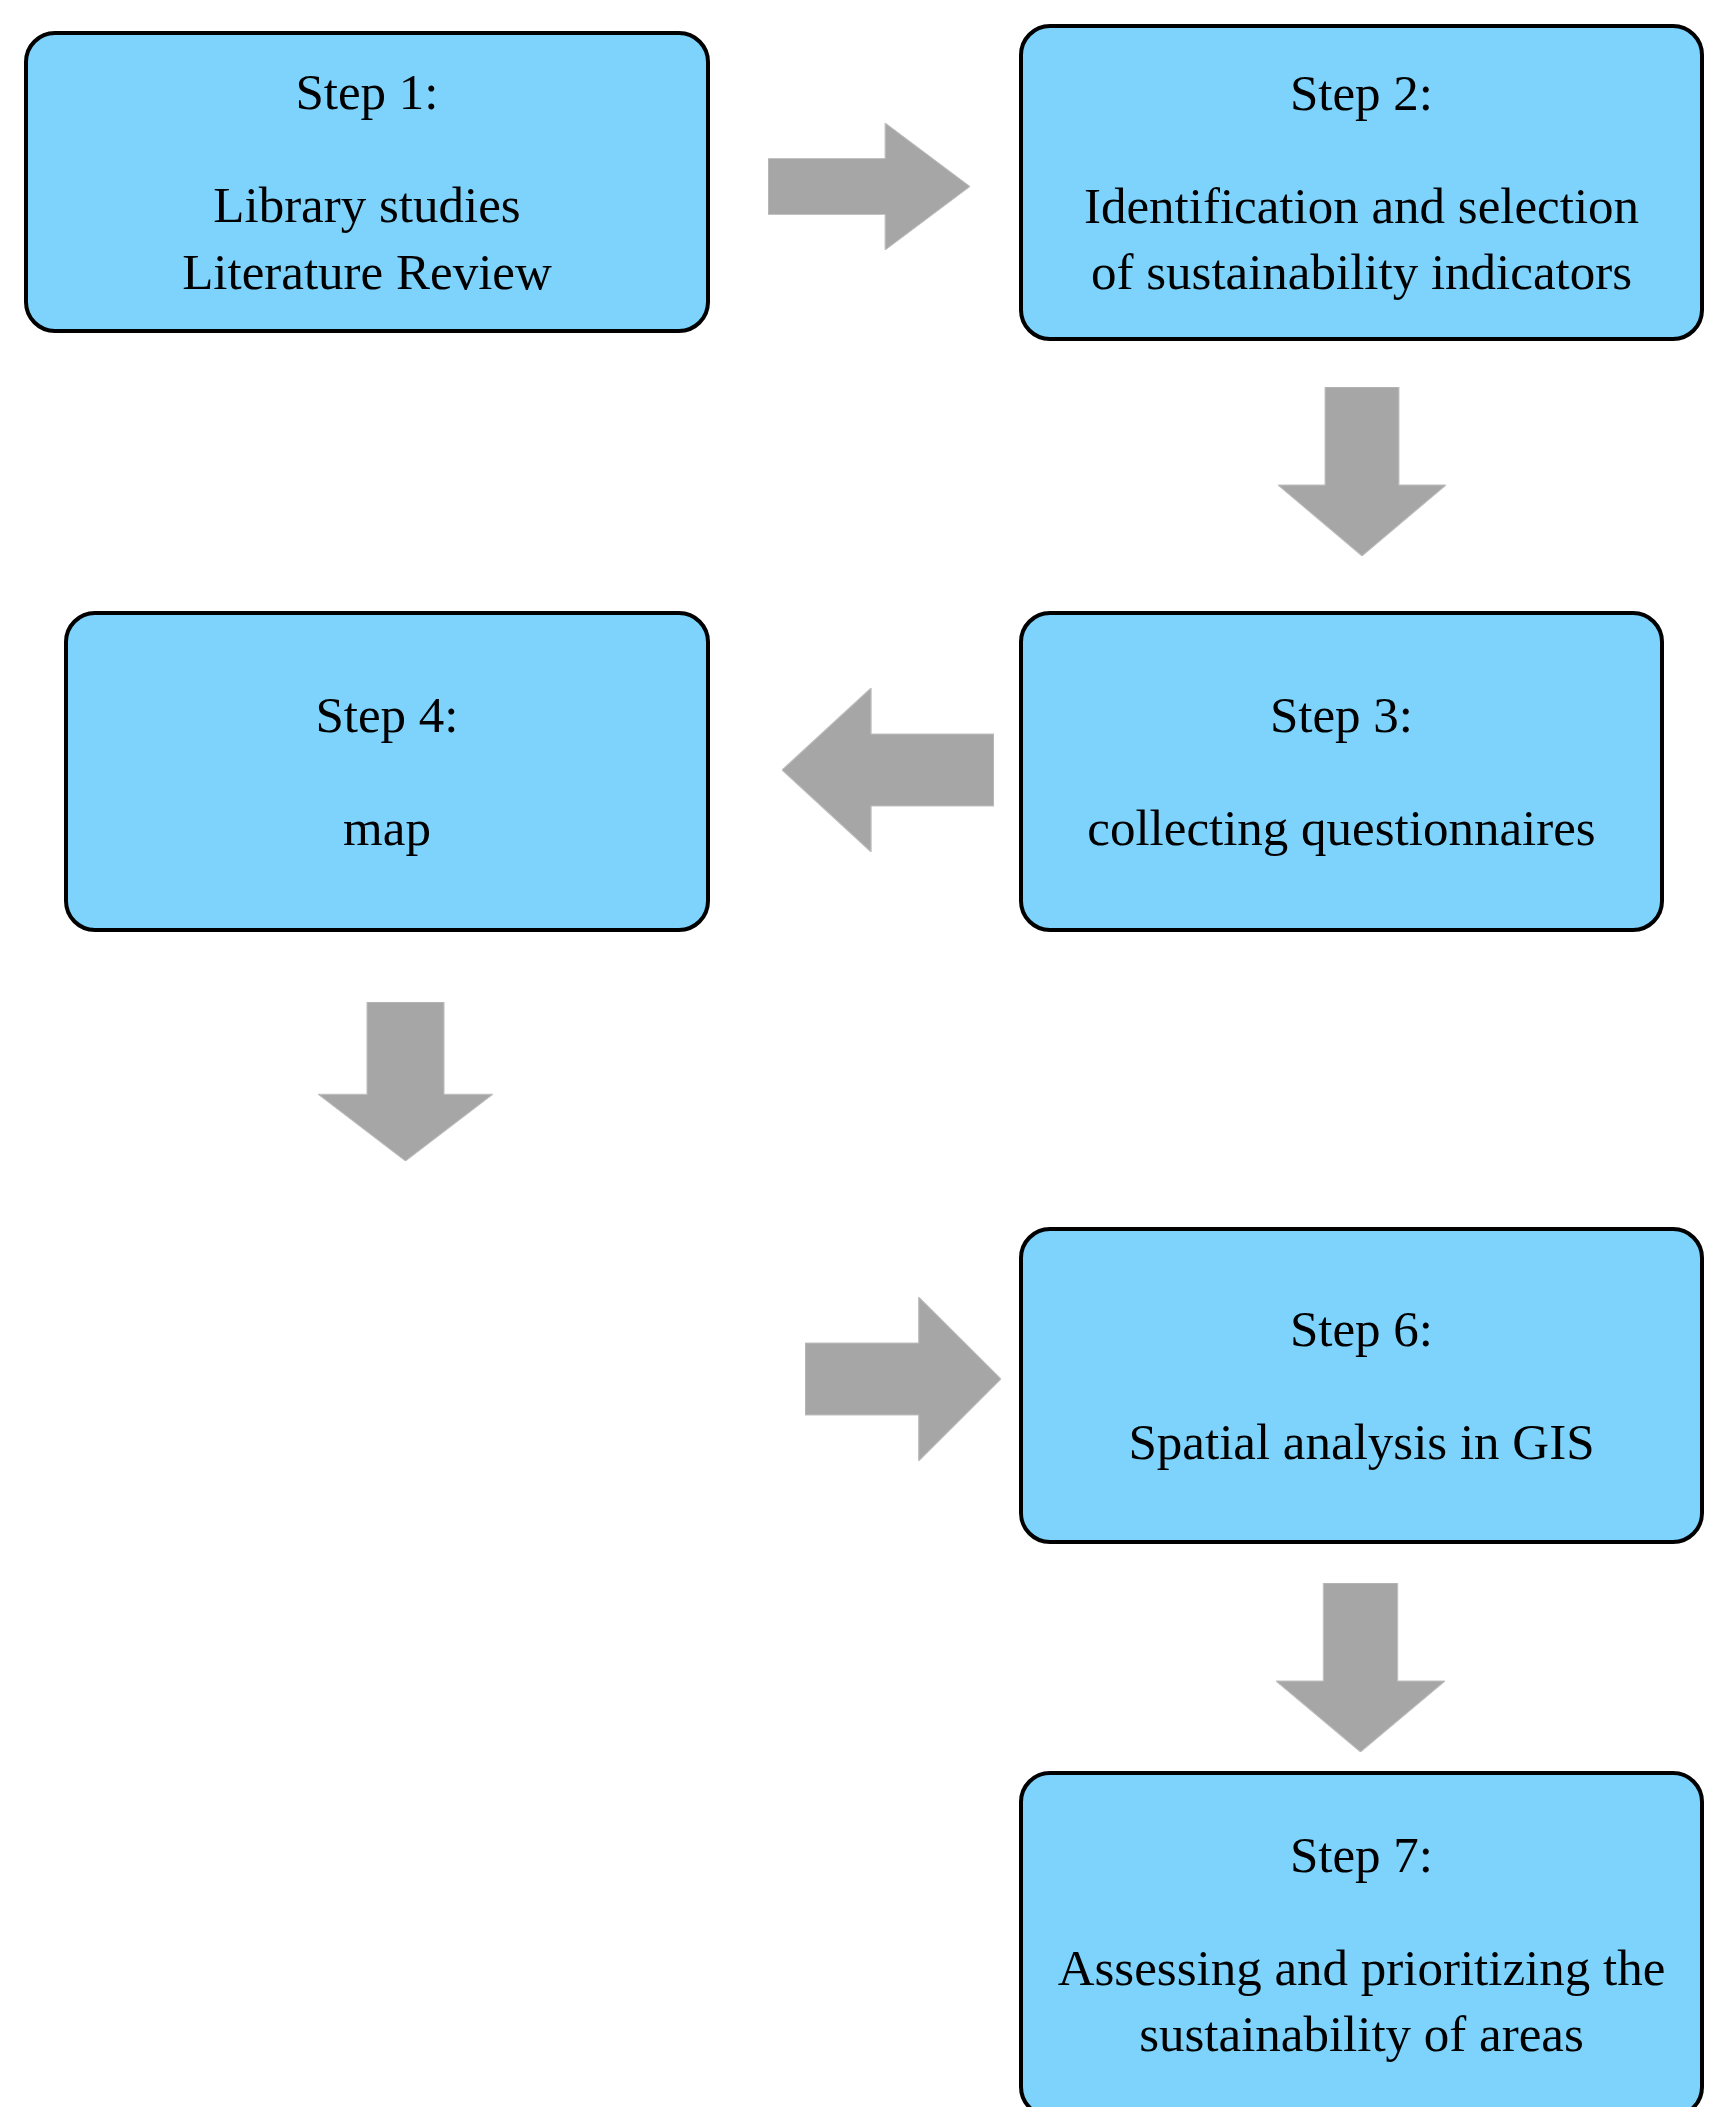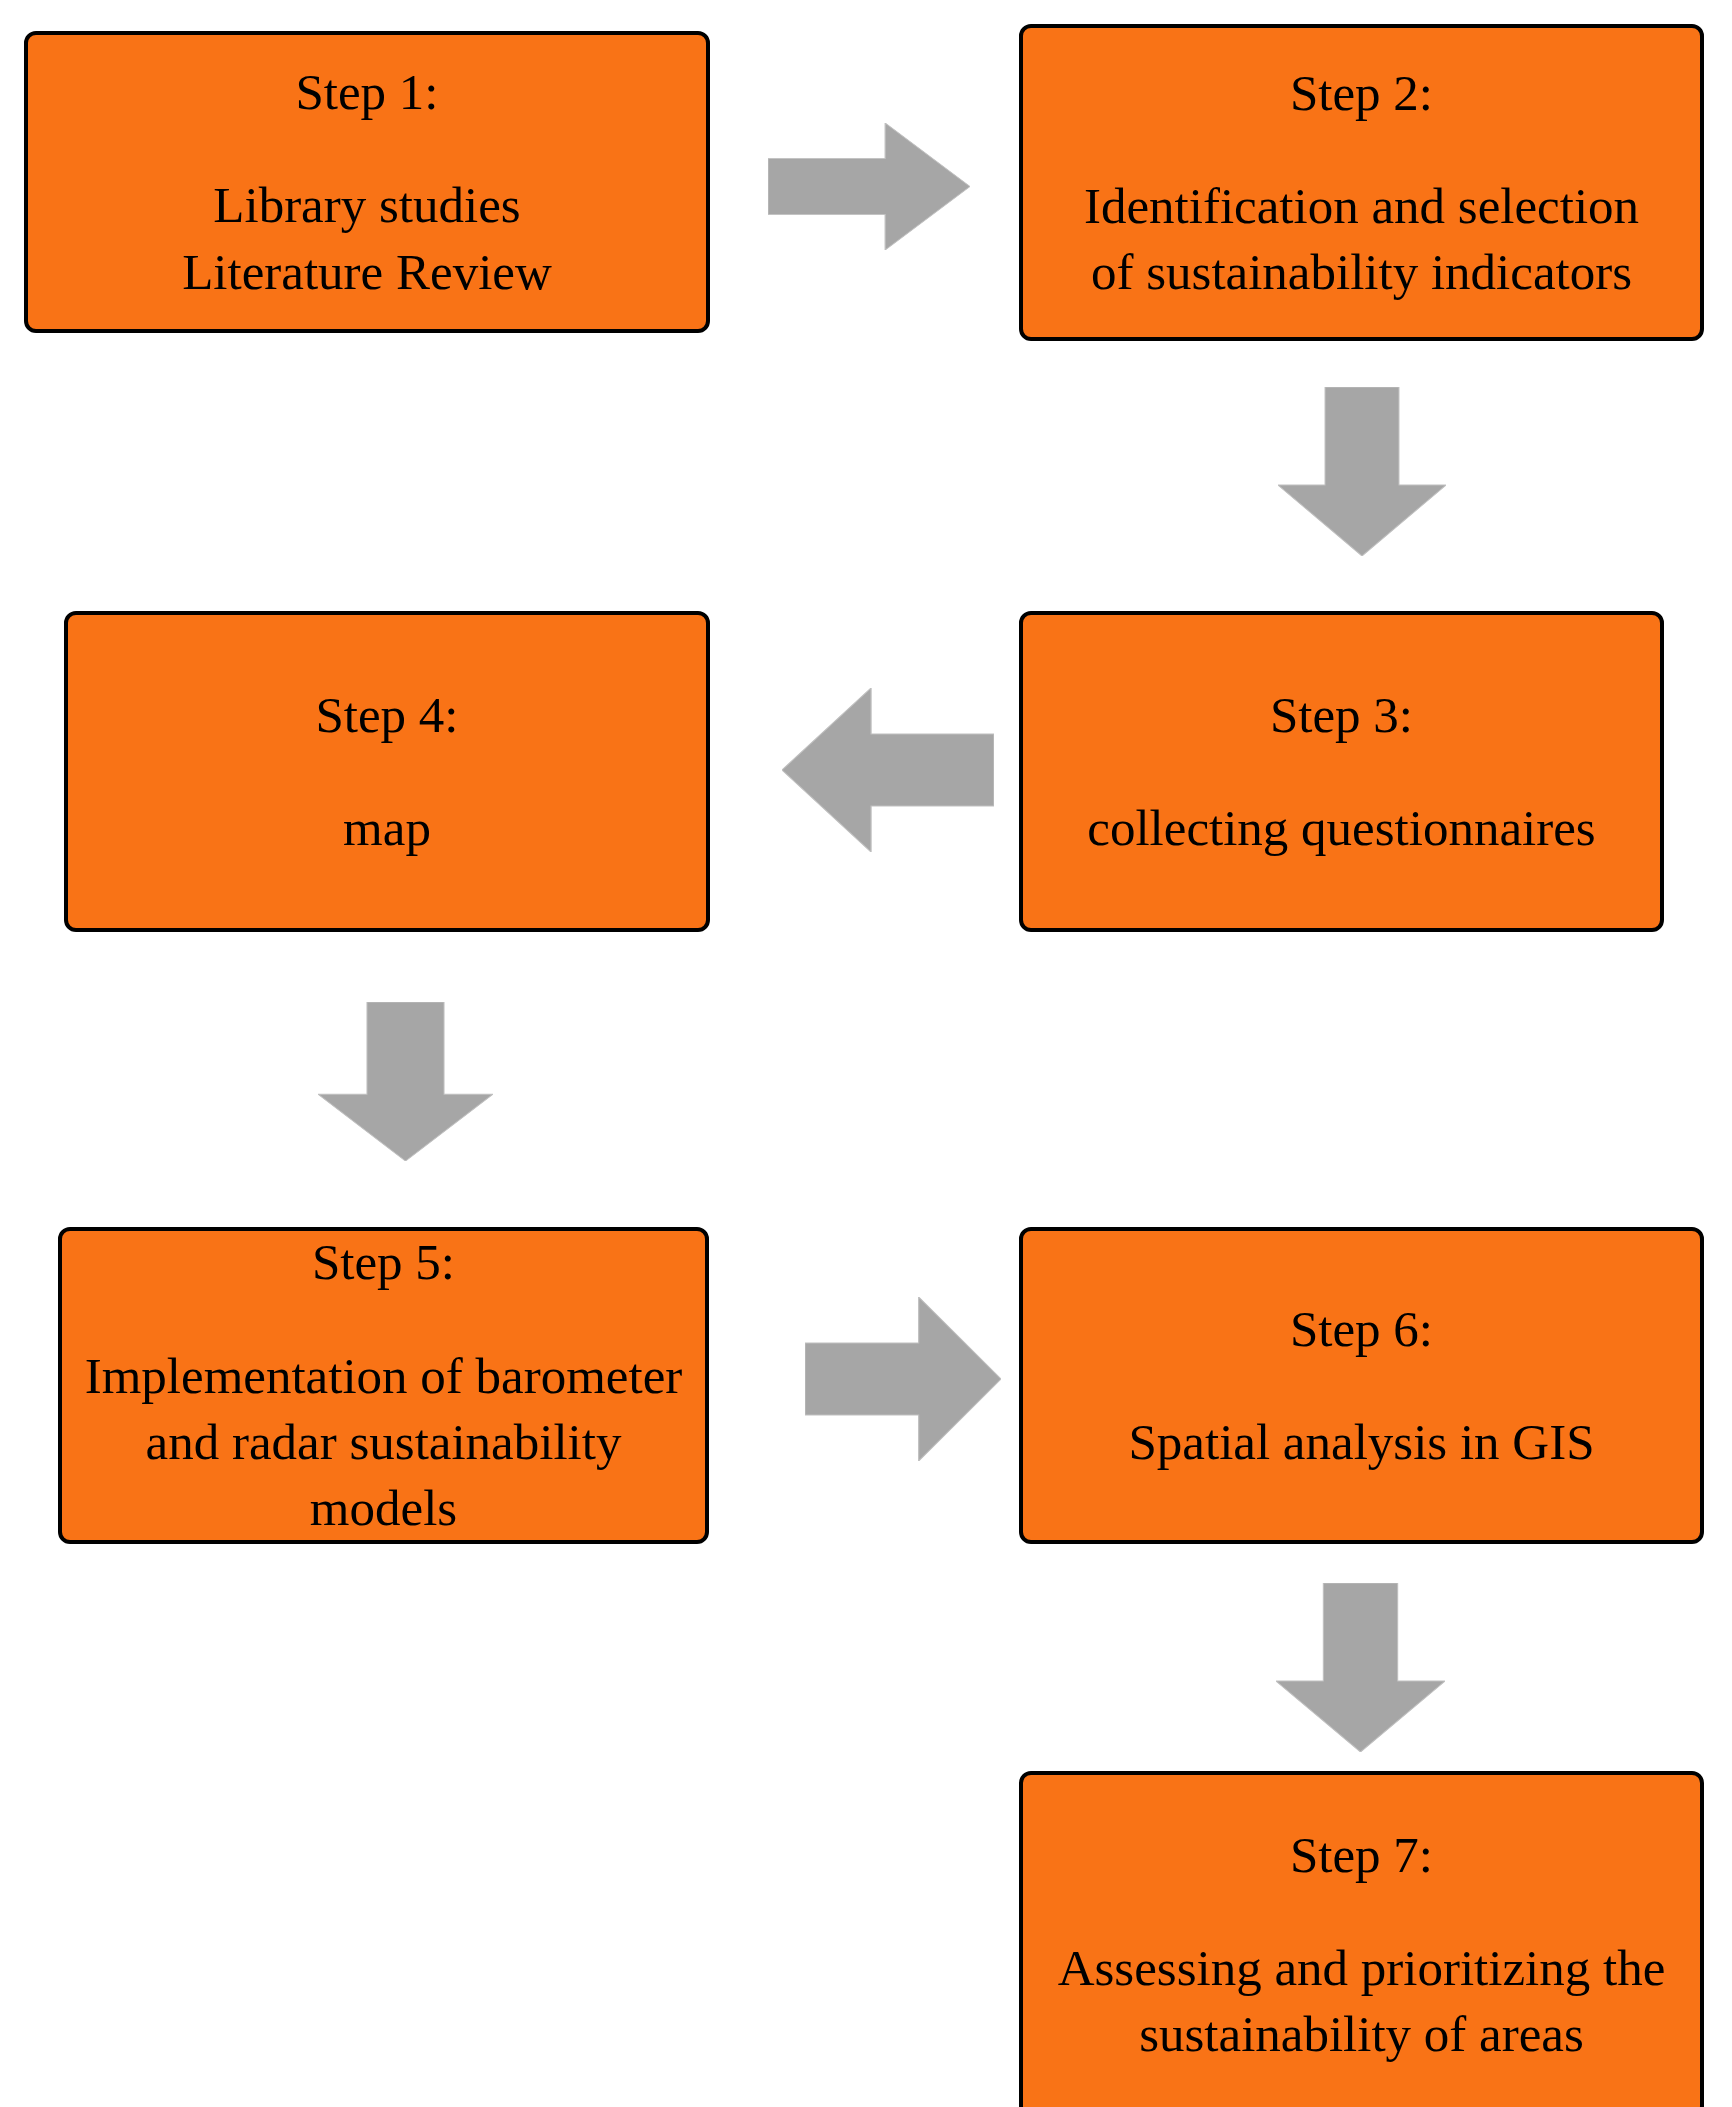--- a/index.html
+++ b/index.html
@@ -11,23 +11,23 @@
     position: relative;
     width: 1732px;
     height: 2108px;
     background: #ffffff;
     font-family: "Liberation Serif", "DejaVu Serif", serif;
     overflow: hidden;
   }
   .step-box {
     position: absolute;
     box-sizing: border-box;
-    background: #f97316;
+    background: #7dd3fc;
     border: 4.8px solid #000000;
-    border-radius: 12px;
+    border-radius: 31px;
     display: flex;
     flex-direction: column;
     align-items: center;
     justify-content: center;
     text-align: center;
     color: #000000;
     gap: 40px;
   }
   .step-title {
     font-size: 51px;
@@ -92,28 +92,20 @@
     </div>
   </div>
 
   <div class="step-box" id="box-step4">
     <div class="step-title">Step 4:</div>
     <div class="step-body">
       <span class="line">map</span>
     </div>
   </div>
 
-  <div class="step-box" id="box-step5">
-    <div class="step-title">Step 5:</div>
-    <div class="step-body">
-      <span class="line">Implementation of barometer</span>
-      <span class="line">and radar sustainability</span>
-      <span class="line">models</span>
-    </div>
-  </div>
 
   <div class="step-box" id="box-step6">
     <div class="step-title">Step 6:</div>
     <div class="step-body">
       <span class="line">Spatial analysis in GIS</span>
     </div>
   </div>
 
   <div class="step-box" id="box-step7">
     <div class="step-title">Step 7:</div>

